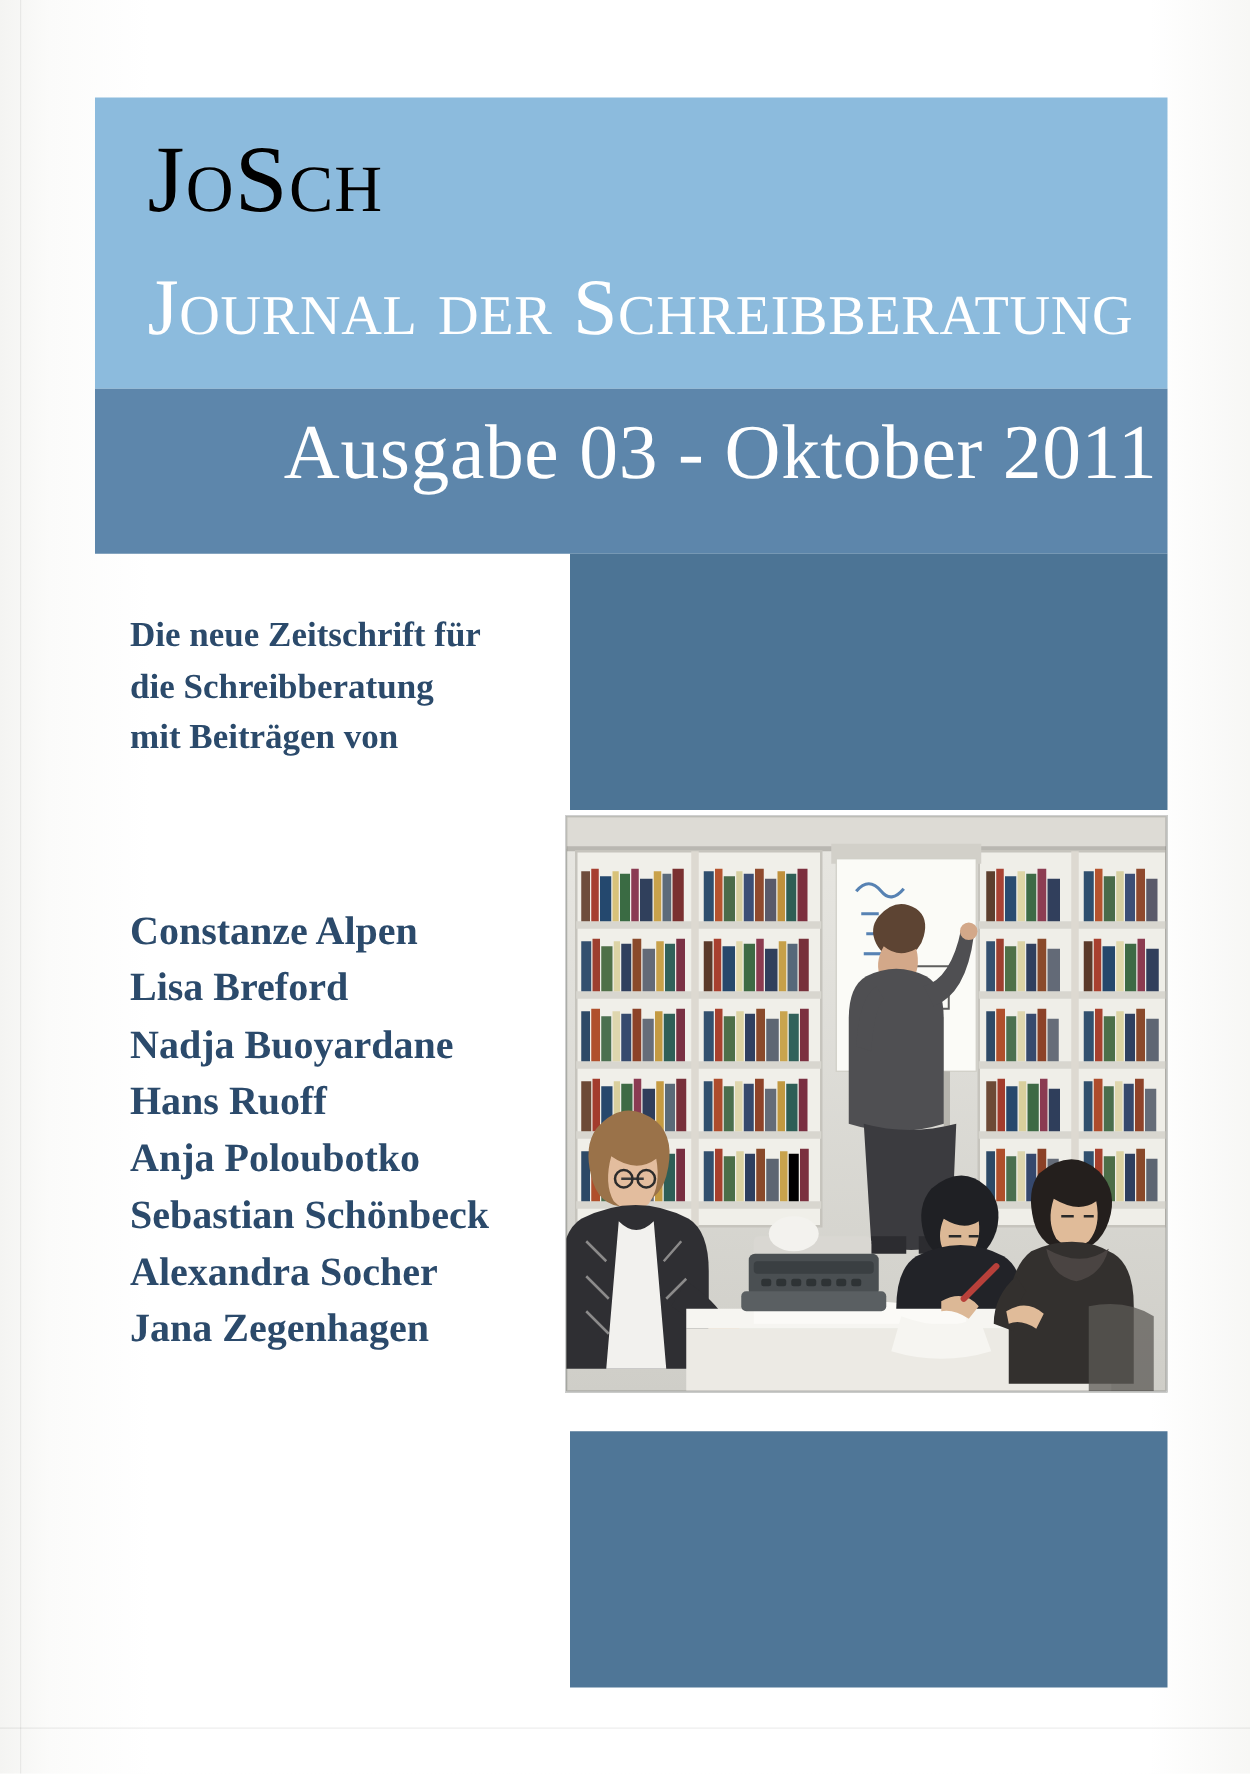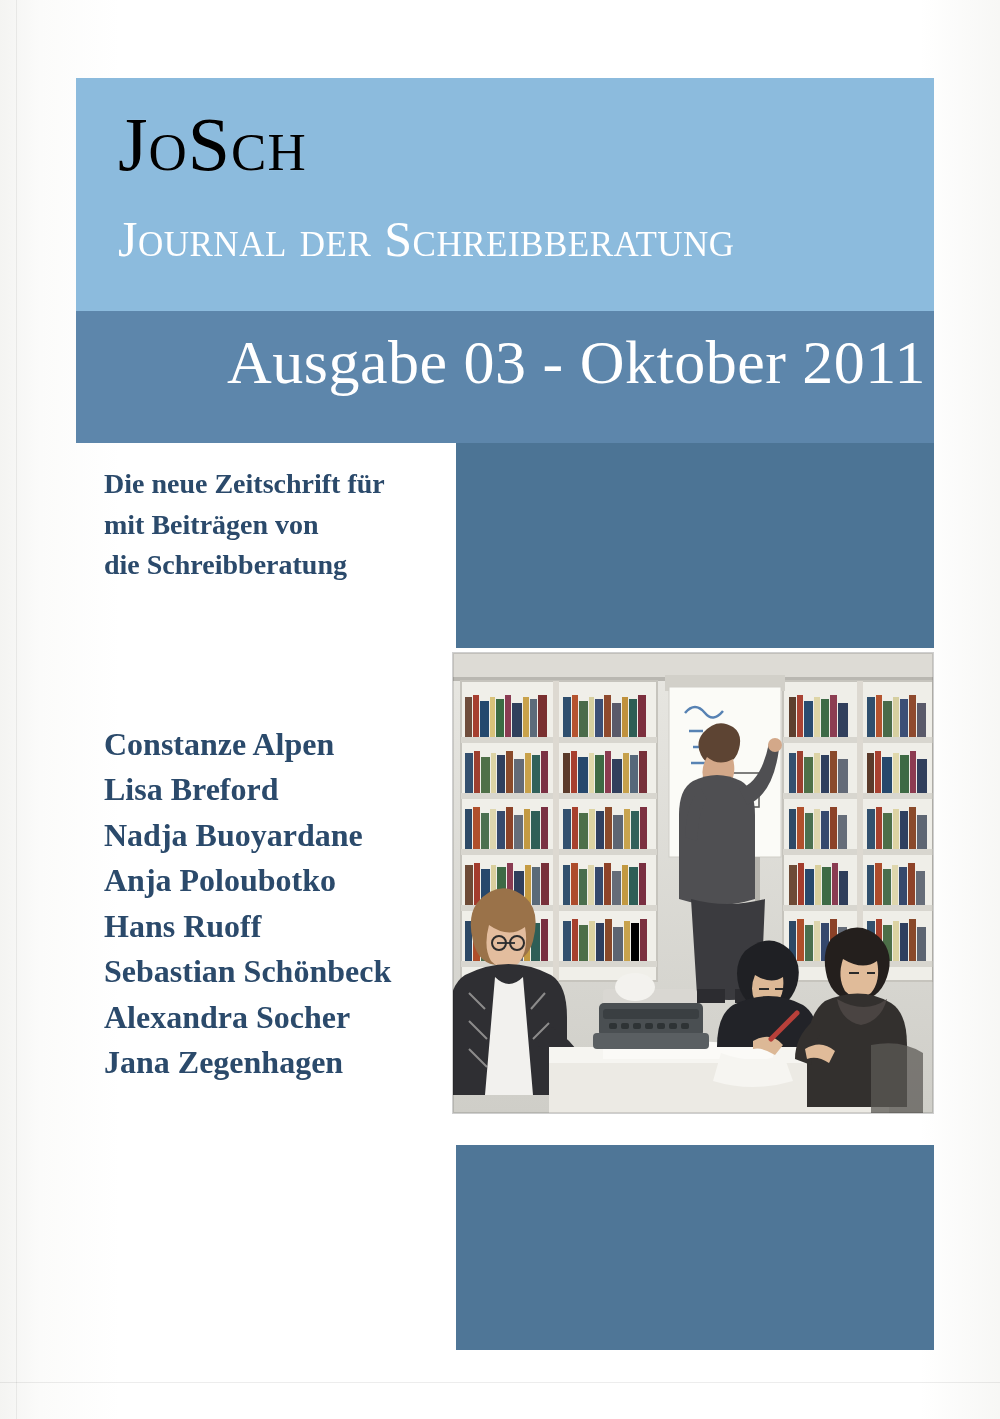--- a/index.html
+++ b/index.html
@@ -57,21 +57,21 @@
     line-height: 1;
     letter-spacing: 1px;
     font-variant: small-caps;
     text-shadow: 0 0 1px rgba(255,255,255,0.35);
   }
   .masthead-subtitle {
     position: absolute;
     left: 42px;
     top: 136px;
     color: #ffffff;
-    font-size: 50px;
+    font-size: 64px;
     line-height: 1;
     letter-spacing: 0.5px;
     font-variant: small-caps;
   }
 
   
   .issue-band {
     position: absolute;
     left: 76px;
     top: 311px;
@@ -104,21 +104,21 @@
     top: 1145px;
     width: 478px;
     height: 205px;
     background: #4f7697;
   }
 
   
   .tagline {
     position: absolute;
     left: 104px;
-    top: 464px;
+    top: 489px;
     width: 350px;
     color: #2b4a6b;
     font-size: 28px;
     line-height: 1.45;
     font-weight: bold;
   }
   .contributors {
     position: absolute;
     left: 104px;
     top: 722px;
@@ -161,30 +161,30 @@
 
   <div class="issue-band">
     <div class="issue-text">Ausgabe 03 - Oktober 2011</div>
   </div>
 
   <div class="block-upper-right"></div>
   <div class="block-lower-right"></div>
 
   <div class="tagline">
     <div>Die neue Zeitschrift für</div>
+    <div>die Schreibberatung</div>
     <div>mit Beiträgen von</div>
-    <div>die Schreibberatung</div>
   </div>
 
   <div class="contributors">
     <div>Constanze Alpen</div>
     <div>Lisa Breford</div>
     <div>Nadja Buoyardane</div>
+    <div>Hans Ruoff</div>
     <div>Anja Poloubotko</div>
-    <div>Hans Ruoff</div>
     <div>Sebastian Schönbeck</div>
     <div>Alexandra Socher</div>
     <div>Jana Zegenhagen</div>
   </div>
 
   <div class="photo">
     <svg width="480" height="460" viewBox="0 0 480 460" xmlns="http://www.w3.org/2000/svg">
       <defs>
         <linearGradient id="wallg" x1="0" y1="0" x2="0" y2="1">
           <stop offset="0%" stop-color="#e8e7e2"></stop>

